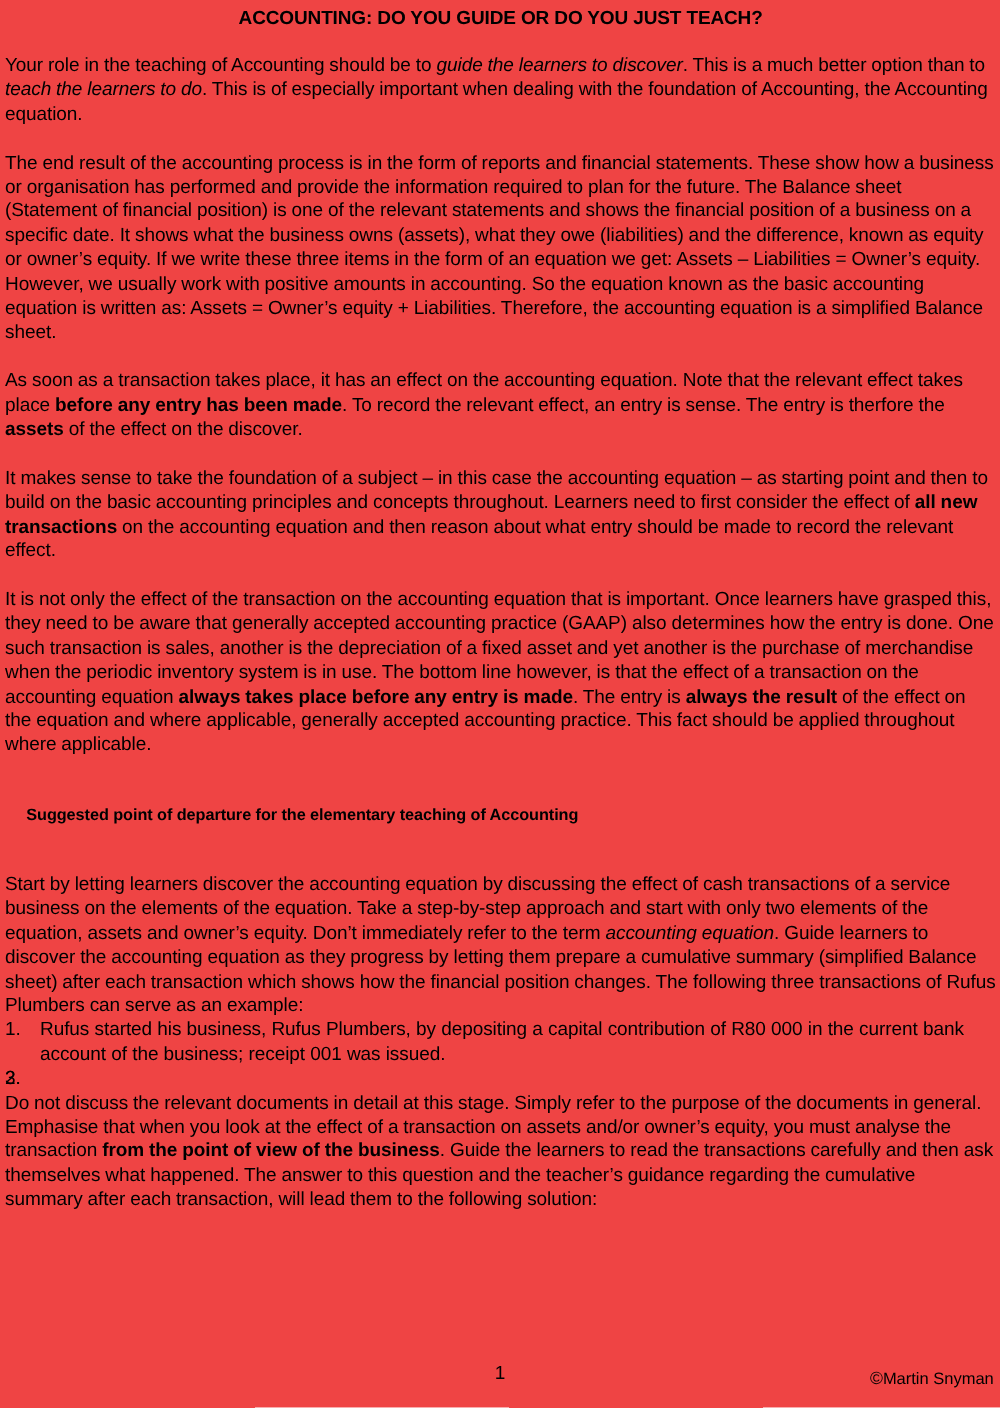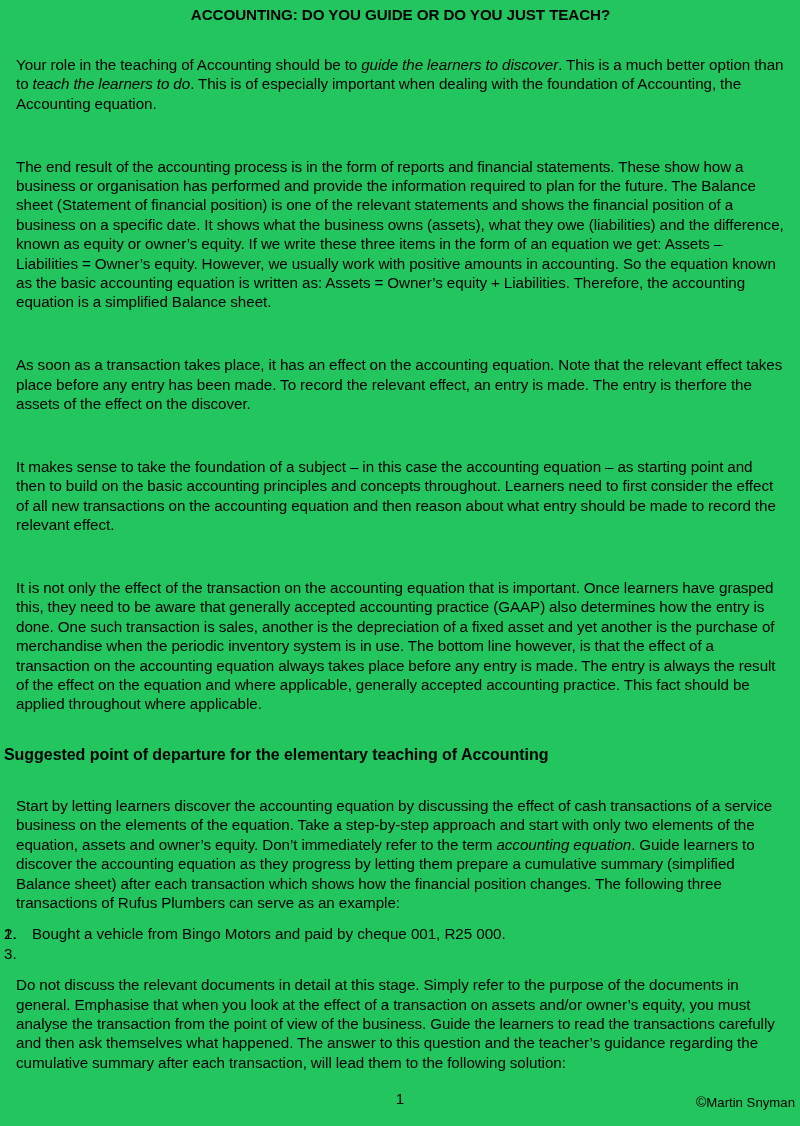--- a/index.html
+++ b/index.html
@@ -8,21 +8,21 @@
     background: #ffffff;
   }
   body {
     font-family: "Liberation Sans", sans-serif;
     color: #000000;
   }
   .page {
     position: relative;
     width: 800px;
     height: 1126px;
-    background: #22c55e;
+    background: #ef4444;
     box-sizing: border-box;
     padding: 0;
     overflow: hidden;
   }
   .content {
     position: absolute;
     left: 4px;
     top: 0;
     width: 793px;
   }
@@ -30,39 +30,39 @@
     font-size: 15.2px;
     font-weight: bold;
     text-align: center;
     line-height: 20px;
     margin: 5px 0 0 0;
     letter-spacing: -0.1px;
   }
   p.para {
     font-size: 15.2px;
     line-height: 19.4px;
-    margin: 12px;
+    margin: 0;
     text-align: left;
     letter-spacing: -0.05px;
     word-spacing: -0.2px;
   }
   .gap {
     height: 19.4px;
   }
   .gap-sm {
     height: 18px;
   }
   h2.section-heading {
-    font-size: 16px;
+    font-size: 13px;
     font-weight: bold;
     line-height: 19.4px;
-    margin: 0;
+    margin: 17px;
     letter-spacing: -0.05px;
   }
-  b, strong { font-weight: normal; }
+  b, strong { font-weight: bold; }
   i, em { font-style: italic; }
 
   ol.txn-list {
     list-style: none;
     margin: 0;
     padding: 0;
   }
   ol.txn-list li {
     font-size: 15.2px;
     line-height: 19.4px;
@@ -117,41 +117,41 @@
     <div class="gap-sm"></div>
 
     <p class="para"><span>Your role in the teaching of Accounting should be to </span><i>guide the learners to discover</i><span>. This is a much better option than to </span><i>teach the learners to do</i><span>. This is of especially important when dealing with the foundation of Accounting, the Accounting equation.</span></p>
 
     <div class="gap"></div>
 
     <p class="para">The end result of the accounting process is in the form of reports and financial statements. These show how a business or organisation has performed and provide the information required to plan for the future. The Balance sheet (Statement of financial position) is one of the relevant statements and shows the financial position of a business on a specific date. It shows what the business owns (assets), what they owe (liabilities) and the difference, known as equity or owner’s equity. If we write these three items in the form of an equation we get: Assets – Liabilities = Owner’s equity. However, we usually work with positive amounts in accounting. So the equation known as the basic accounting equation is written as: Assets = Owner’s equity + Liabilities. Therefore, the accounting equation is a simplified Balance sheet.</p>
 
     <div class="gap"></div>
 
-    <p class="para"><span>As soon as a transaction takes place, it has an effect on the accounting equation. Note that the relevant effect takes place </span><b>before any entry has been made</b><span>. To record the relevant effect, an entry is made. The entry is therfore the </span><b>assets</b><span> of the effect on the discover.</span></p>
+    <p class="para"><span>As soon as a transaction takes place, it has an effect on the accounting equation. Note that the relevant effect takes place </span><b>before any entry has been made</b><span>. To record the relevant effect, an entry is sense. The entry is therfore the </span><b>assets</b><span> of the effect on the discover.</span></p>
 
     <div class="gap"></div>
 
     <p class="para"><span>It makes sense to take the foundation of a subject – in this case the accounting equation – as starting point and then to build on the basic accounting principles and concepts throughout. Learners need to first consider the effect of </span><b>all new transactions</b><span> on the accounting equation and then reason about what entry should be made to record the relevant effect.</span></p>
 
     <div class="gap"></div>
 
     <p class="para"><span>It is not only the effect of the transaction on the accounting equation that is important. Once learners have grasped this, they need to be aware that generally accepted accounting practice (GAAP) also determines how the entry is done. One such transaction is sales, another is the depreciation of a fixed asset and yet another is the purchase of merchandise when the periodic inventory system is in use. The bottom line however, is that the effect of a transaction on the accounting equation </span><b>always takes place before any entry is made</b><span>. The entry is </span><b>always the result</b><span> of the effect on the equation and where applicable, generally accepted accounting practice. This fact should be applied throughout where applicable.</span></p>
 
     <div class="gap"></div>
 
     <h2 class="section-heading">Suggested point of departure for the elementary teaching of Accounting</h2>
 
     <div class="gap"></div>
 
     <p class="para"><span>Start by letting learners discover the accounting equation by discussing the effect of cash transactions of a service business on the elements of the equation. Take a step-by-step approach and start with only two elements of the equation, assets and owner’s equity. Don’t immediately refer to the term </span><i>accounting equation</i><span>. Guide learners to discover the accounting equation as they progress by letting them prepare a cumulative summary (simplified Balance sheet) after each transaction which shows how the financial position changes. The following three transactions of Rufus Plumbers can serve as an example:</span></p>
 
     <ol class="txn-list">
-      <li><span class="num">1.</span></li>
-      <li><span class="num">2.</span><span>Bought a vehicle from Bingo Motors and paid by cheque 001, R25 000.</span></li>
+      <li><span class="num">1.</span><span>Rufus started his business, Rufus Plumbers, by depositing a capital contribution of R80 000 in the current bank account of the business; receipt 001 was issued.</span></li>
+      <li><span class="num">2.</span></li>
       <li><span class="num">3.</span></li>
     </ol>
 
     <div class="gap"></div>
 
     <p class="para"><span>Do not discuss the relevant documents in detail at this stage. Simply refer to the purpose of the documents in general. Emphasise that when you look at the effect of a transaction on assets and/or owner’s equity, you must analyse the transaction </span><b>from the point of view of the business</b><span>. Guide the learners to read the transactions carefully and then ask themselves what happened. The answer to this question and the teacher’s guidance regarding the cumulative summary after each transaction, will lead them to the following solution:</span></p>
 
   </div>
 
   <div class="footer">

